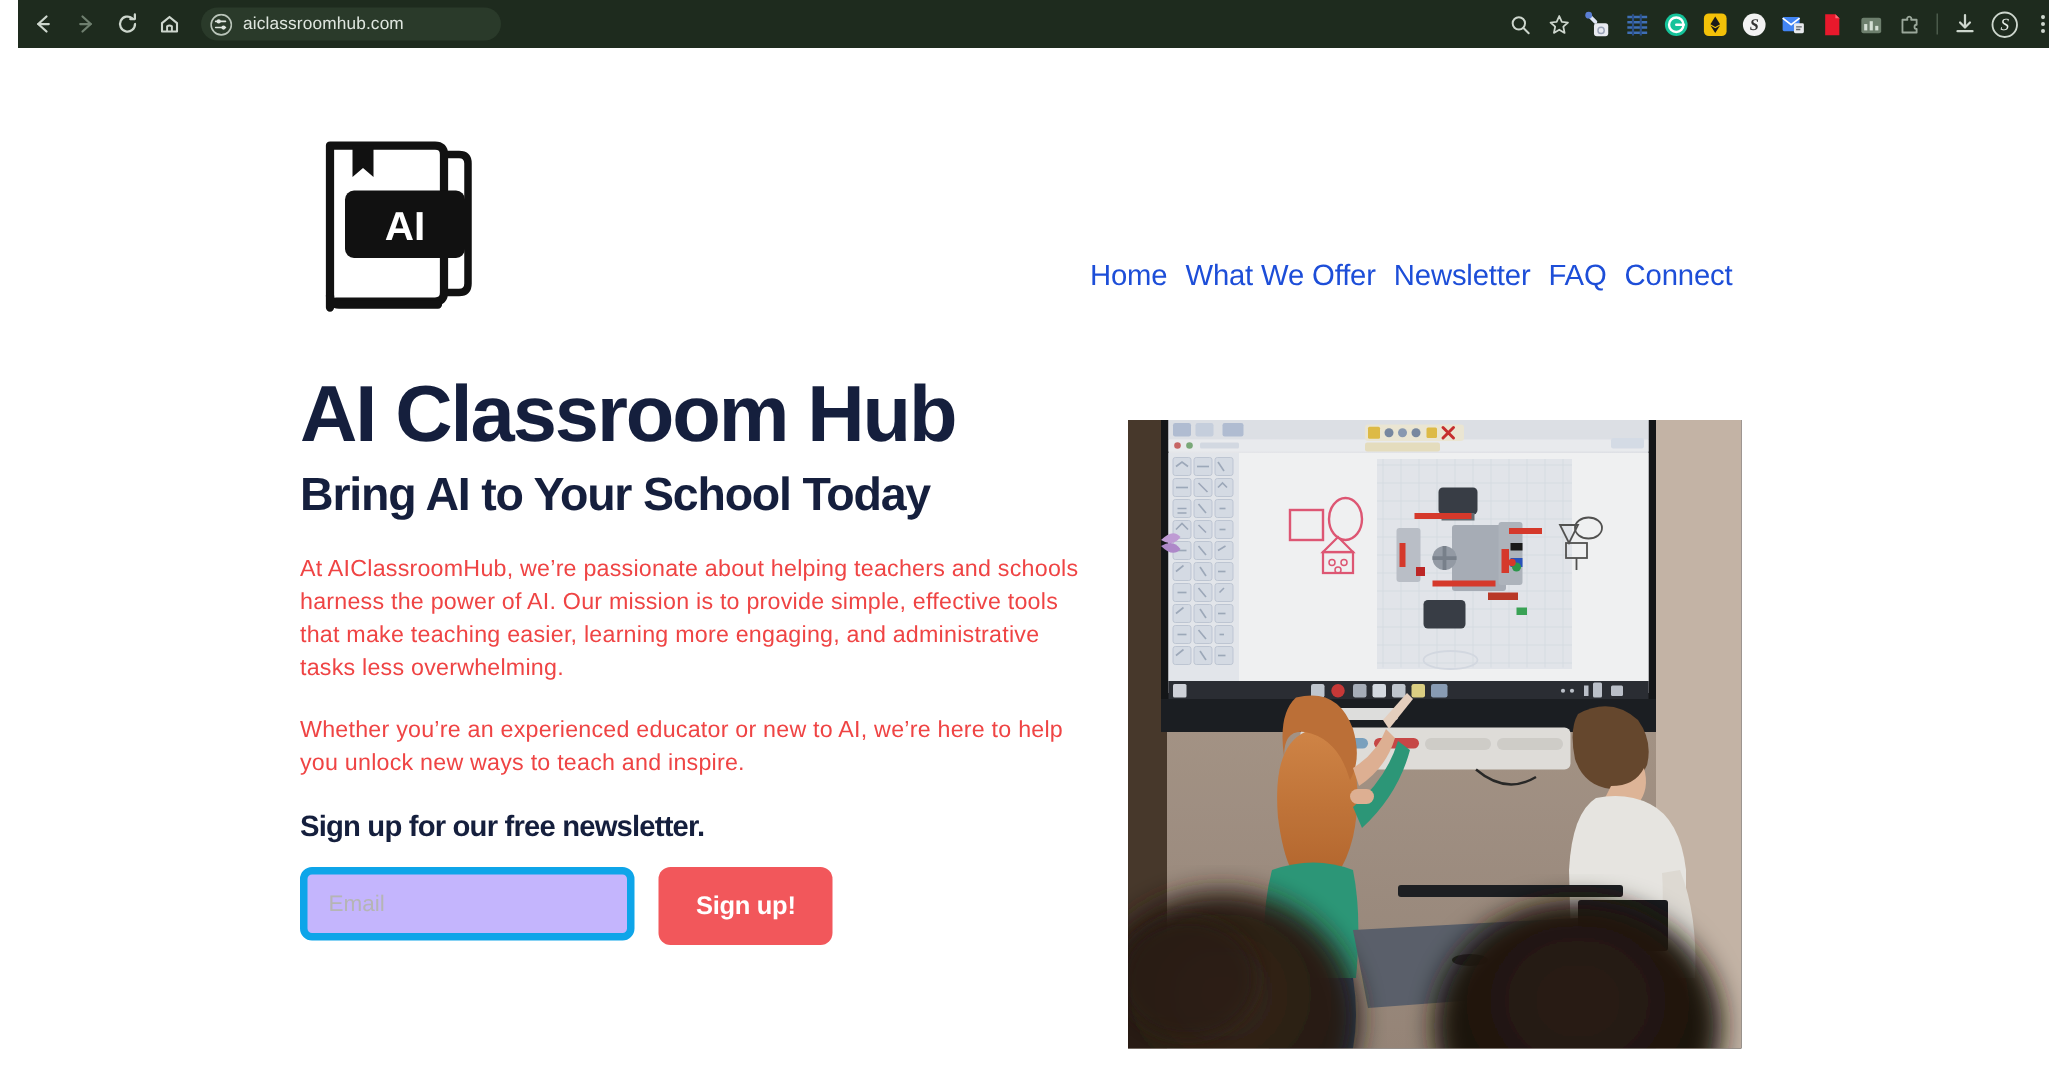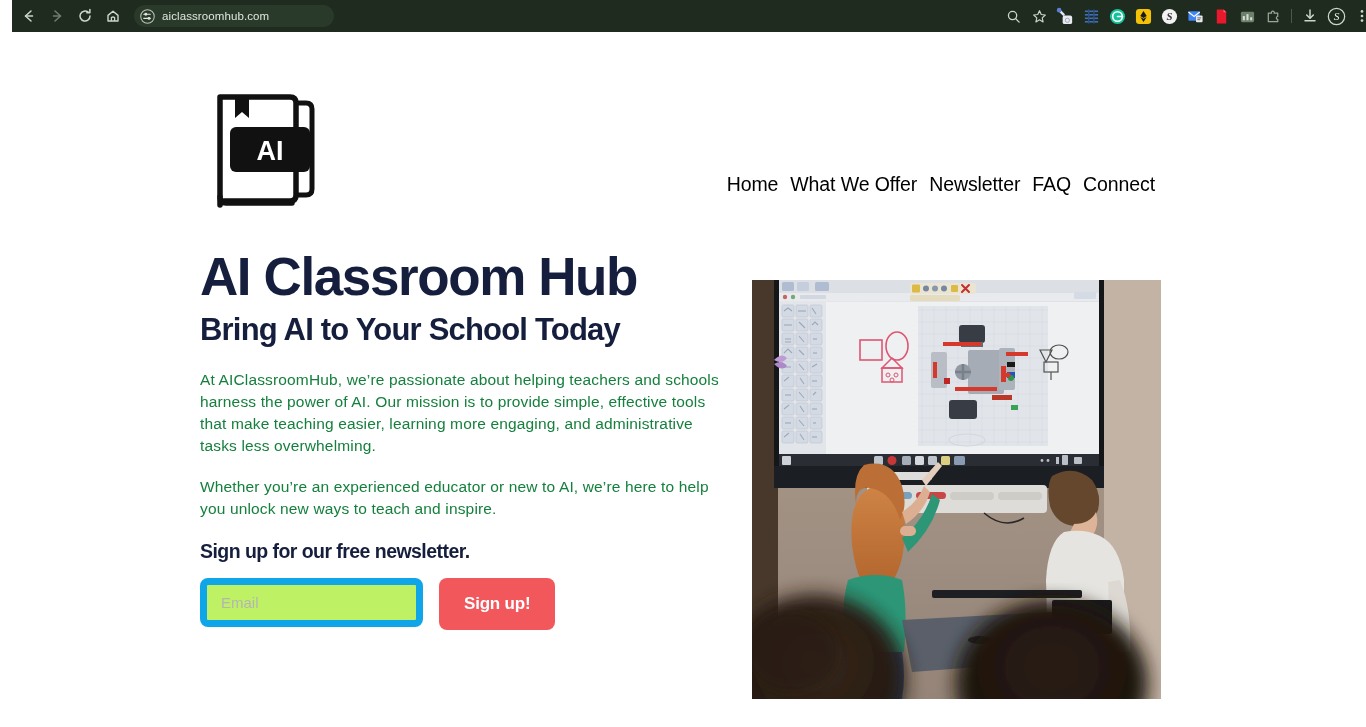--- a/index.html
+++ b/index.html
@@ -85,21 +85,21 @@
     width: 110px; height: 130px;
   }
   .main-nav {
     position: absolute;
     right: 0; top: 88px;
     display: flex; align-items: baseline;
     gap: 0;
   }
   .nav-item {
     font-size: 19.5px;
-    color: #000000;
+    color: #1d4ed8;
     letter-spacing: -0.1px;
     padding: 0 6px;
     white-space: nowrap;
     cursor: pointer;
   }
 
   
   .hero {
     position: absolute;
     top: 217px; left: 200px;
@@ -121,21 +121,21 @@
   .h2 {
     font-size: 31px;
     font-weight: bold;
     color: #151f3d;
     letter-spacing: -0.8px;
     line-height: 1.1;
     margin-bottom: 22px;
   }
   .body-p {
     font-size: 15.5px;
-    color: #15803d;
+    color: #ef4444;
     line-height: 1.42;
     letter-spacing: 0.15px;
     margin-bottom: 19px;
   }
   .h3 {
     font-size: 19.5px;
     font-weight: bold;
     color: #151f3d;
     letter-spacing: -0.55px;
     margin-top: 20px;
@@ -148,23 +148,23 @@
     margin-bottom: 22px;
   }
 
   .signup-row {
     display: flex;
     align-items: flex-start;
     gap: 16px;
   }
   .email-input {
     width: 223px; height: 49px;
-    border: 7px solid #0ea5e9;
+    border: 5px solid #0ea5e9;
     border-radius: 8px;
-    background: #bef264;
+    background: #c4b5fd;
     font-size: 15px;
     color: #303030;
     padding: 0 14px;
     font-family: "Liberation Sans", sans-serif;
     outline: none;
   }
   .email-input::placeholder { color: #b5b5b5; }
   .signup-btn {
     height: 52px;
     padding: 13px 25px;

